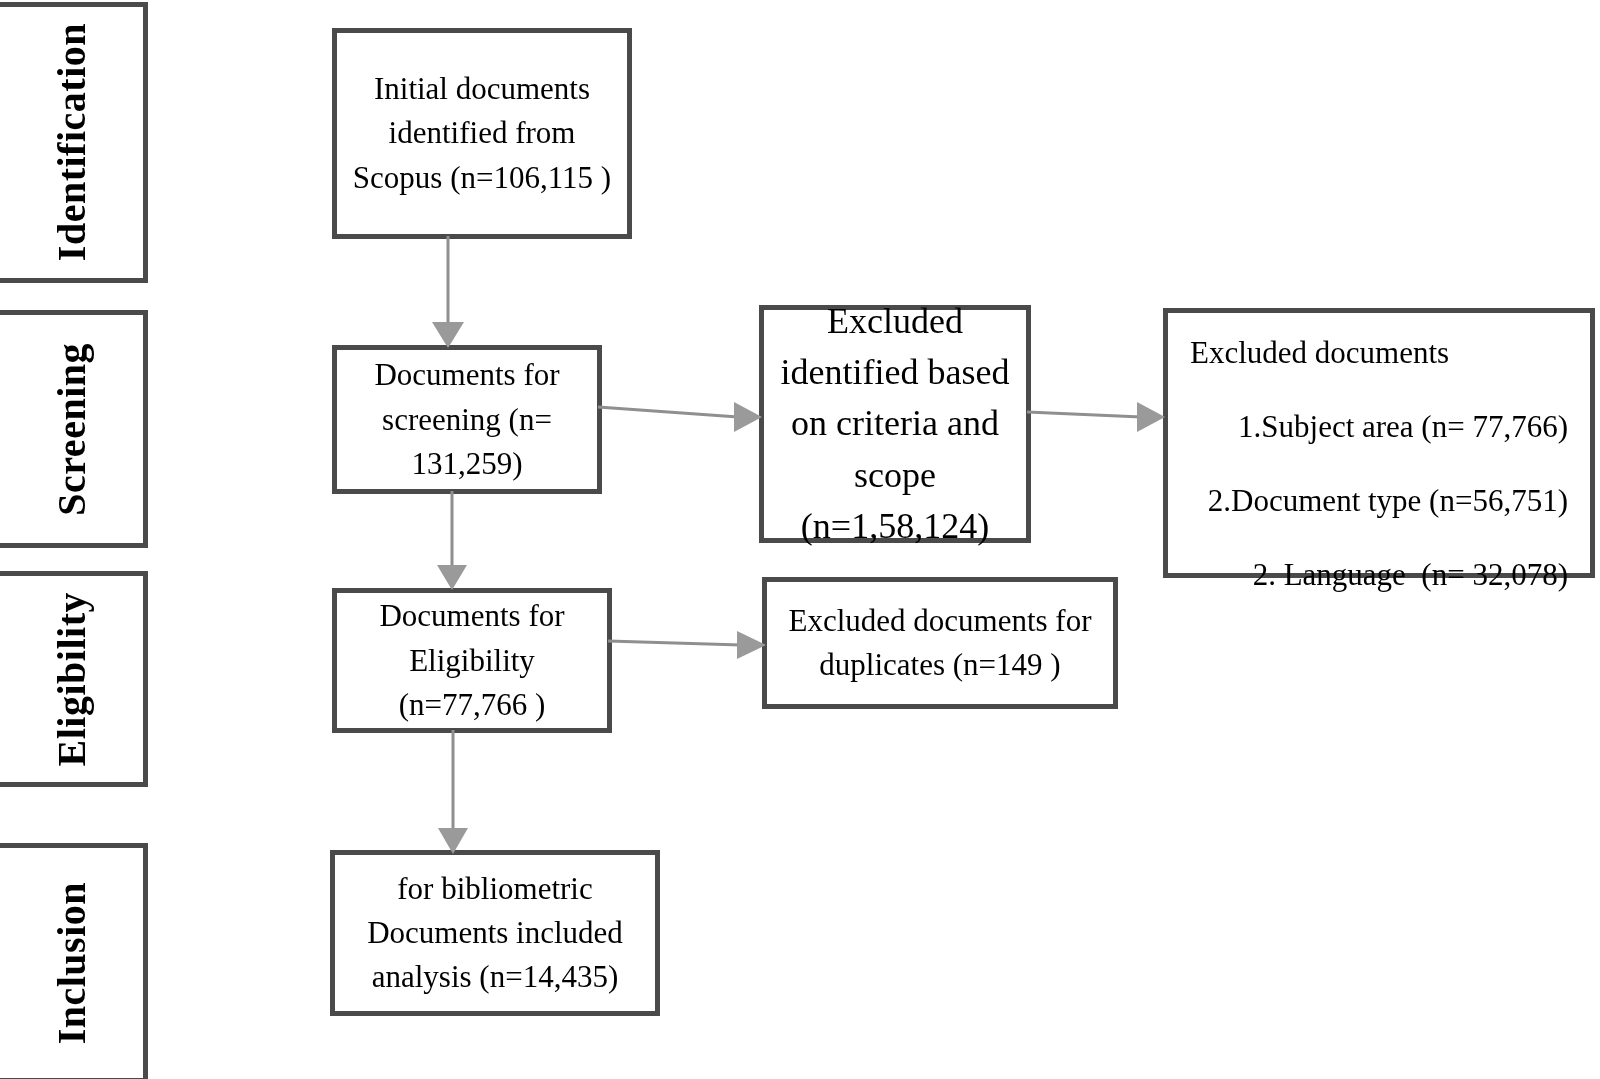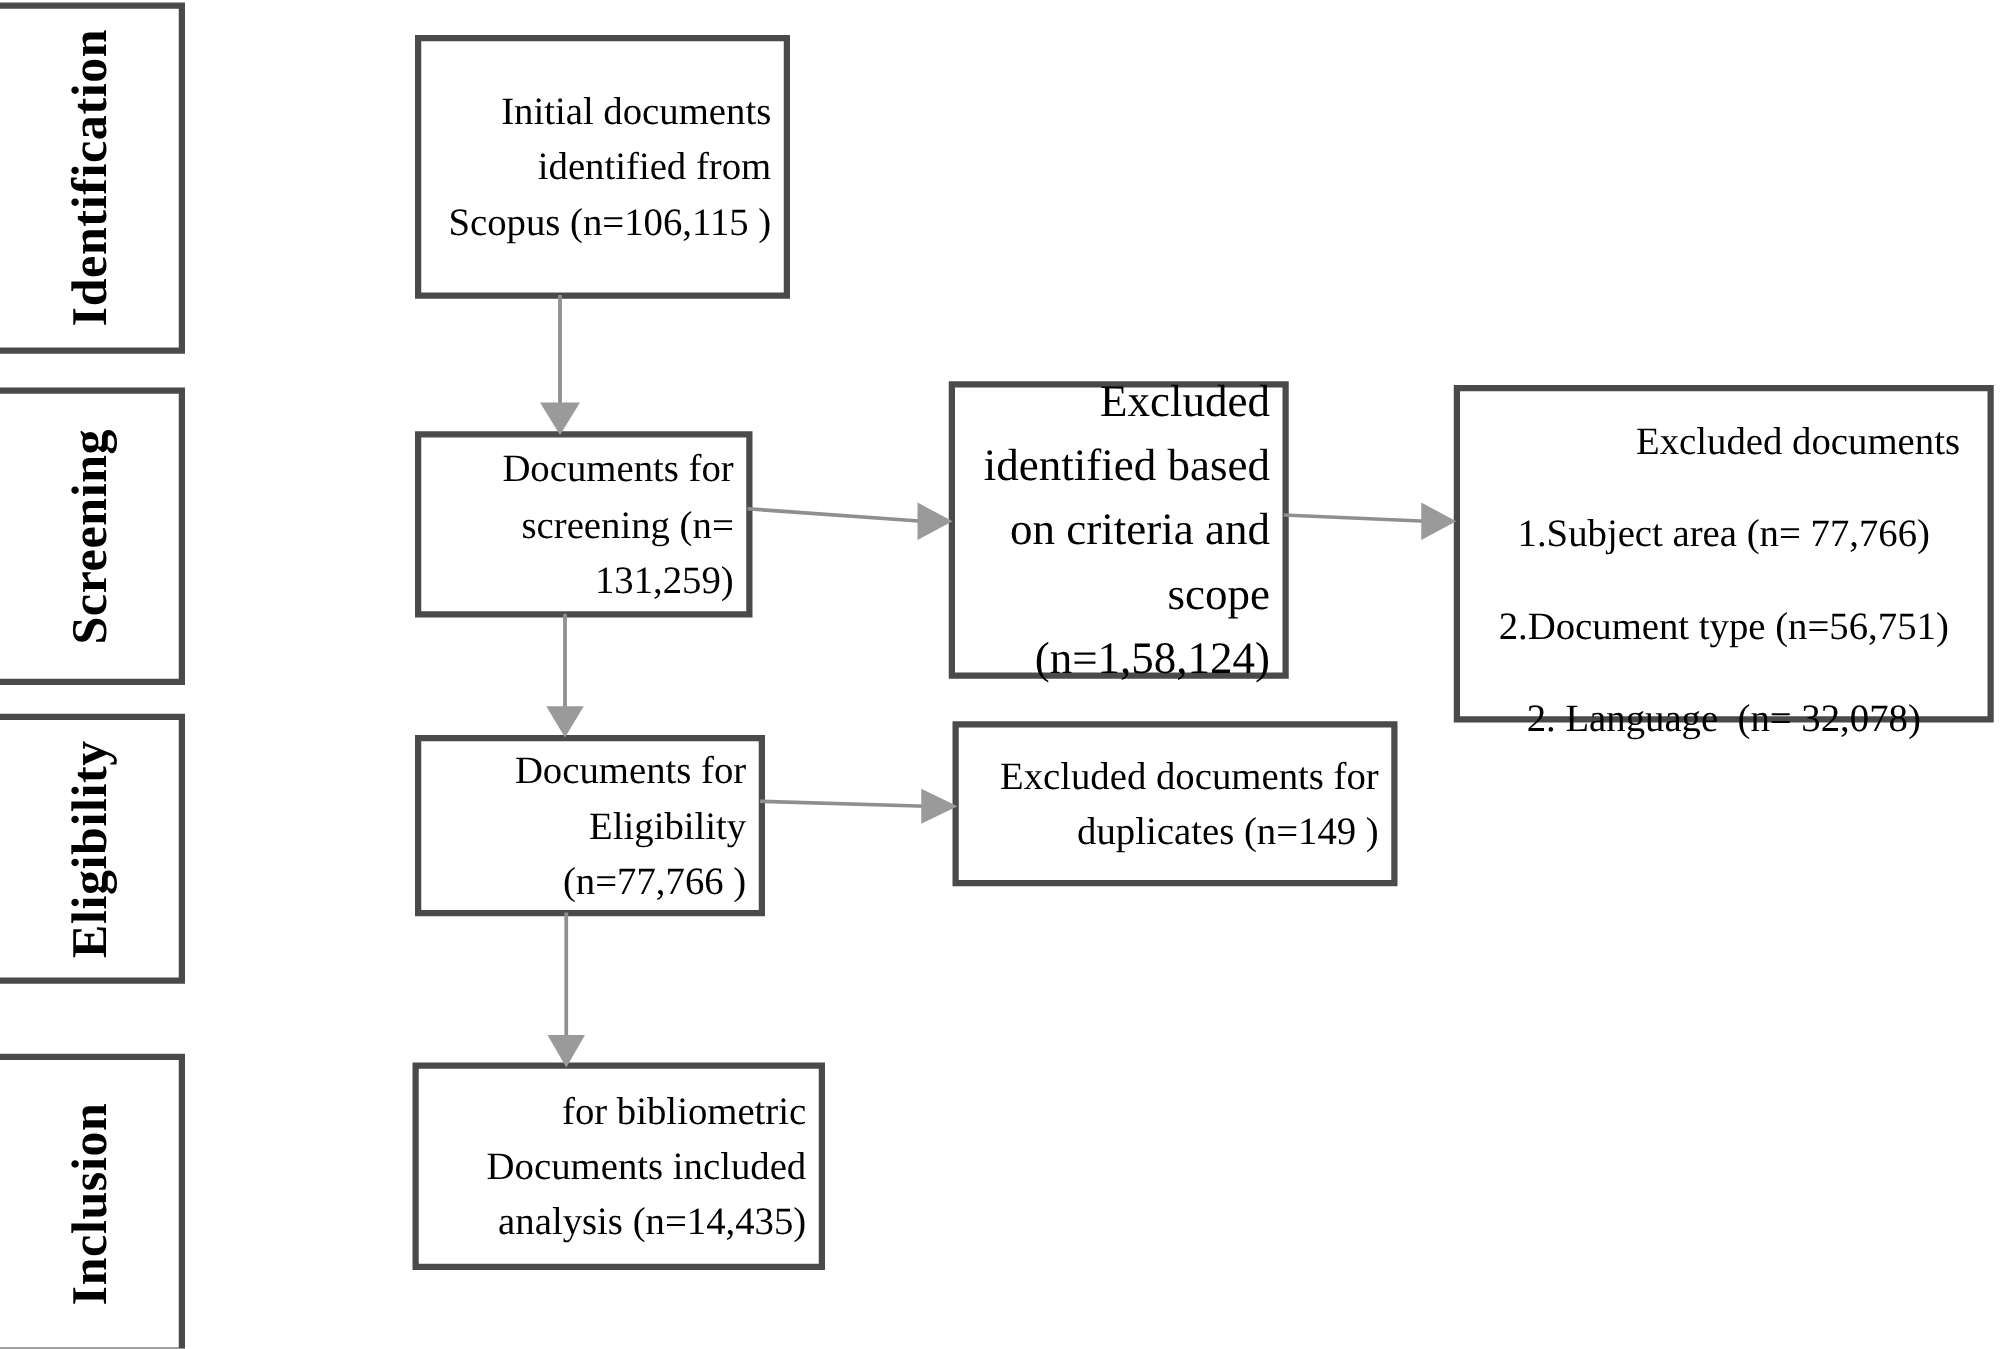--- a/index.html
+++ b/index.html
@@ -39,42 +39,42 @@
   }
 
   
   .flow-box {
     position: absolute;
     box-sizing: border-box;
     background: #ffffff;
     border: 5px solid #4a4a4a;
     display: flex;
     flex-direction: column;
-    align-items: flex-end;
+    align-items: center;
     justify-content: center;
     color: #000000;
     font-size: 31px;
     line-height: 1.42;
     text-align: center;
     padding: 6px 10px;
   }
   .flow-box .line { display: block; white-space: pre; }
 
   .flow-box.left-list {
     align-items: stretch;
     justify-content: flex-start;
     padding: 18px 22px;
   }
   .left-list .head {
-    text-align: right;
+    text-align: left;
     display: block;
     margin-bottom: 30px;
   }
   .left-list .item {
-    text-align: center;
+    text-align: right;
     display: block;
     white-space: pre;
     margin-bottom: 30px;
   }
   .left-list .item.last { margin-bottom: 0; }
 
   
   .conn {
     position: absolute;
     overflow: visible;

